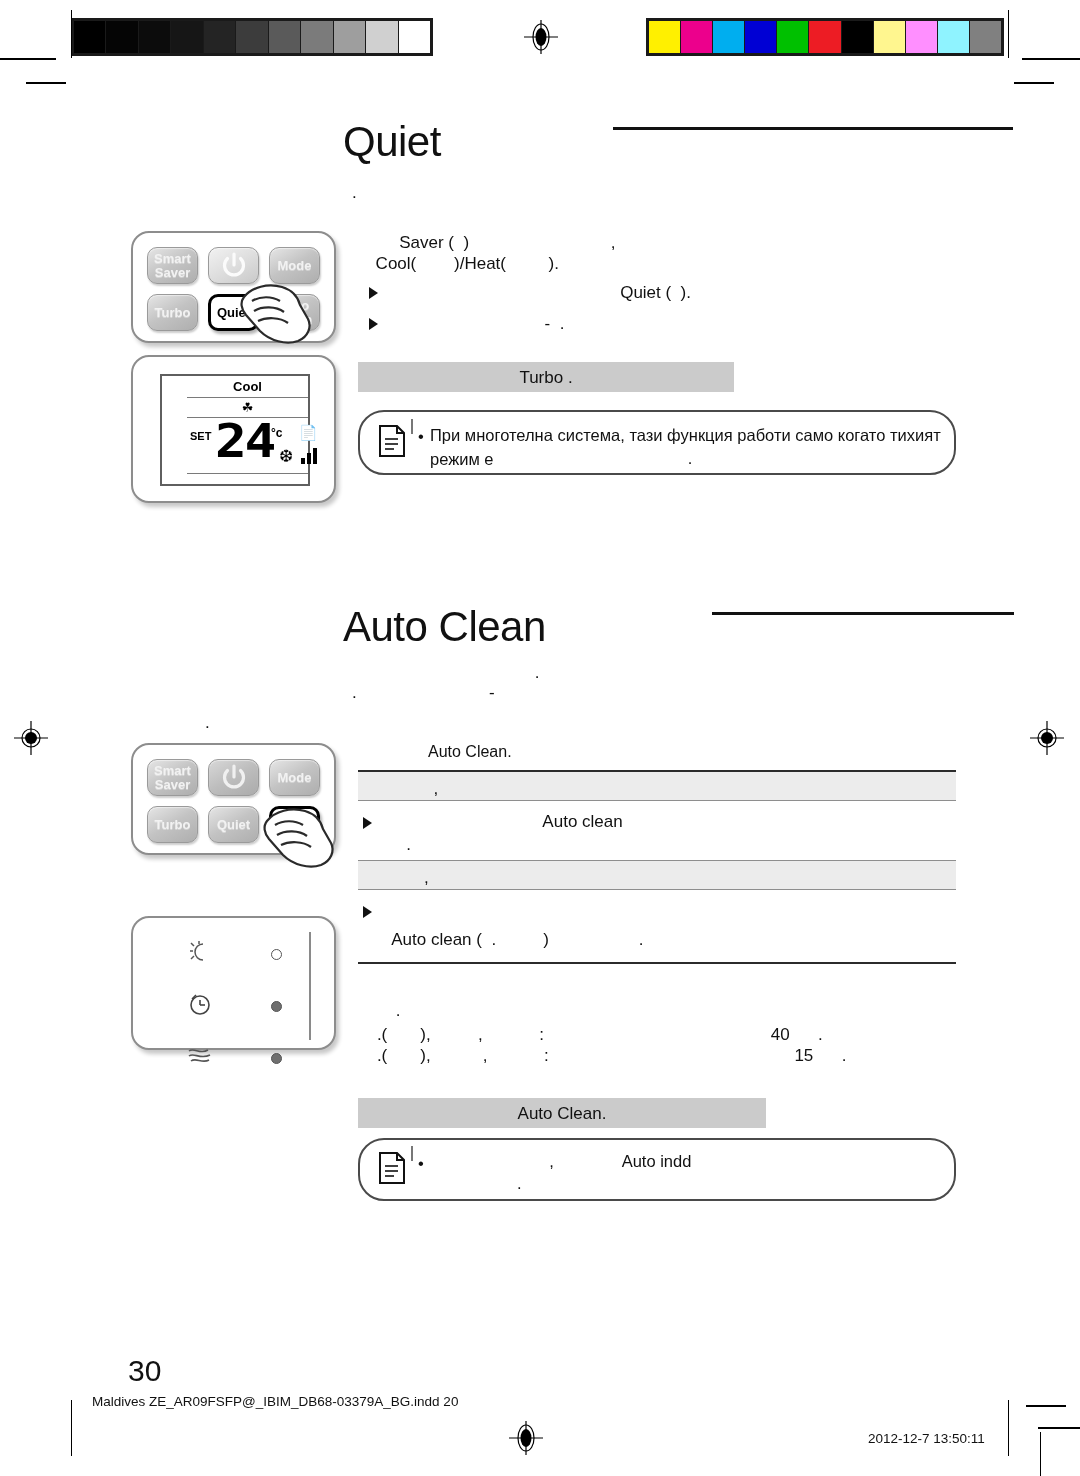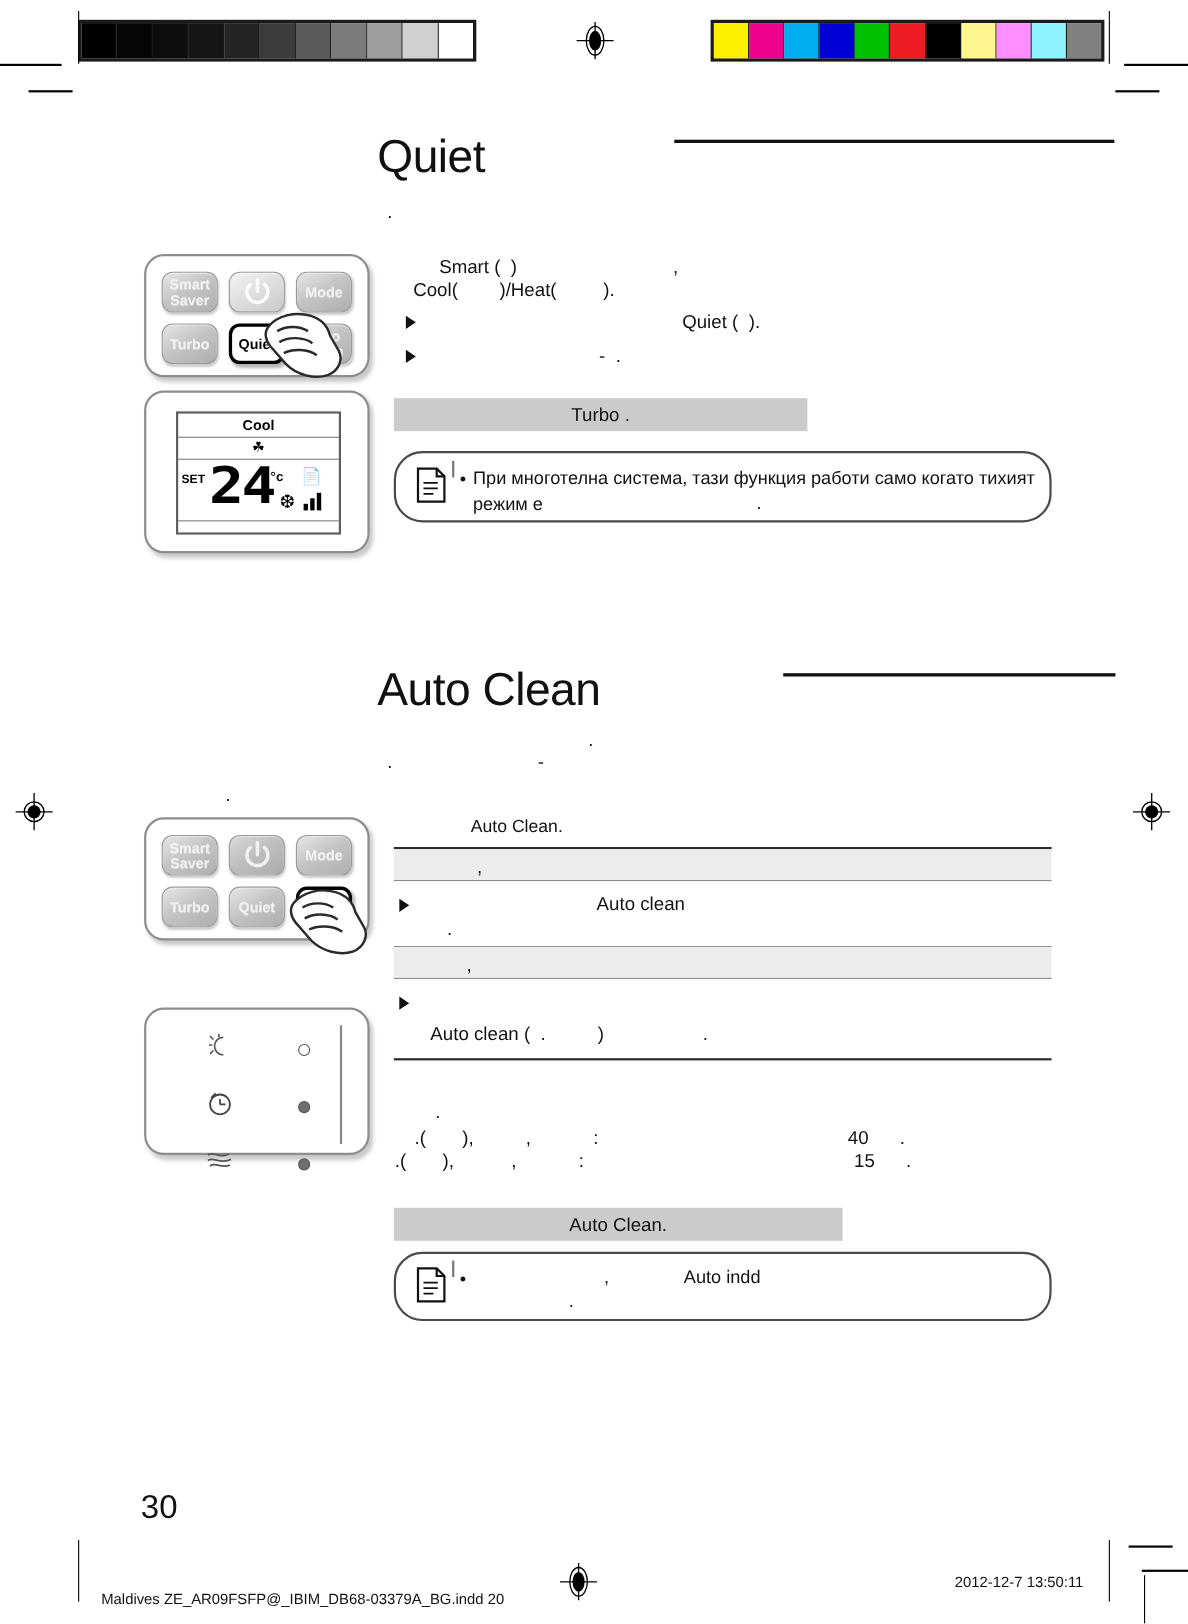--- a/index.html
+++ b/index.html
@@ -129,20 +129,21 @@
   .lcd-outer {
     position: absolute;
     border: 2px solid #5f5f5f;
     background: #fff;
     box-sizing: border-box;
   }
   .lcd-row {
     border-bottom: 1.5px solid #7a7a7a;
     position: relative;
     box-sizing: border-box;
+    margin-left: 25px;
   }
   .lcd-mode {
     text-align: center;
     font-size: 13px;
     font-weight: bold;
     padding-top: 3px;
     height: 22px;
   }
   .lcd-icon-row {
     height: 20px;
@@ -370,21 +371,21 @@
 <div class="crop-line" style="left:1008px; top:1400px; width:1px; height:56px;"></div>
 <div class="crop-line" style="left:1026px; top:1405px; width:40px; height:2px;"></div>
 <div class="crop-line" style="left:1038px; top:1427px; width:42px; height:2px;"></div>
 <div class="crop-line" style="left:1040px; top:1432px; width:1px; height:44px;"></div>
 
 <div class="section-title" style="left:343px; top:118px;">Quiet</div>
 <div class="title-rule" style="left:613px; top:127px; width:400px;"></div>
 
 <div class="txt" style="left:352px; top:182px;">.</div>
 
-<div class="txt" style="left:352px; top:232px;">          Smart (  )                              ,</div>
+<div class="txt" style="left:352px; top:232px;">          Saver (  )                              ,</div>
 <div class="txt" style="left:352px; top:253px;text-align:center;">     Cool(        )/Heat(         ).</div>
 
 <div class="bullet-tri" style="left:369px; top:287px;"></div>
 <div class="txt" style="left:384px; top:282px;">                                                  Quiet (  ).</div>
 <div class="bullet-tri" style="left:369px; top:318px;"></div>
 <div class="txt" style="left:384px; top:313px;">                                  -  .</div>
 
 <div class="band" style="left:358px; top:362px; width:376px; height:30px;"></div>
 <div class="band-text" style="left:358px; top:368px; width:376px; text-align:center;">Turbo .</div>
 
@@ -482,21 +483,21 @@
 <div class="band-text" style="left:358px; top:868px;">              ,</div>
 <div class="hrule thin" style="left:358px; top:889px; width:598px;"></div>
 
 <div class="bullet-tri" style="left:363px; top:906px;"></div>
 <div class="txt" style="left:378px; top:929px;">   Auto clean (  .          )                   .</div>
 
 <div class="hrule" style="left:358px; top:962px; width:598px; height:2px;"></div>
 
 <div class="txt" style="left:358px; top:1000px;">        .</div>
 <div class="txt" style="left:358px; top:1024px;">    .(       ),          ,            :                                                40      .</div>
-<div class="txt" style="left:340px; top:1045px;">    .(       ),           ,            :                                                    15      .</div>
+<div class="txt" style="left:358px; top:1045px;">    .(       ),           ,            :                                                    15      .</div>
 
 <div class="band" style="left:358px; top:1098px; width:408px; height:30px;"></div>
 <div class="band-text" style="left:358px; top:1104px; width:408px; text-align:center;">Auto Clean.</div>
 
 <div class="note-box" style="left:358px; top:1138px; width:598px; height:63px;"></div>
 <div class="note-icon" style="left:377px; top:1151px;">
   <svg viewBox="0 0 30 34">
     <path d="M3 2 L20 2 L27 9 L27 32 L3 32 Z" fill="#fff" stroke="#111" stroke-width="2"></path>
     <path d="M20 2 L20 9 L27 9" fill="none" stroke="#111" stroke-width="2"></path>
     <line x1="8" y1="15" x2="21" y2="15" stroke="#111" stroke-width="1.6"></line>
@@ -581,14 +582,14 @@
             </g>
           </svg>
       </span>
       <span class="ind-led on"></span>
     </div>
   </div>
   <div class="ind-divider" style="left:176px; top:14px; height:108px;"></div>
 </div>
 
 <div class="page-num" style="left:128px; top:1354px;">30</div>
-<div class="footer-text" style="left:92px; top:1446px;">Maldives ZE_AR09FSFP@_IBIM_DB68-03379A_BG.indd   20</div>
+<div class="footer-text" style="left:92px; top:1394px;">Maldives ZE_AR09FSFP@_IBIM_DB68-03379A_BG.indd   20</div>
 <div class="footer-text" style="left:868px; top:1431px;">2012-12-7   13:50:11</div>
 
 </body></html>

